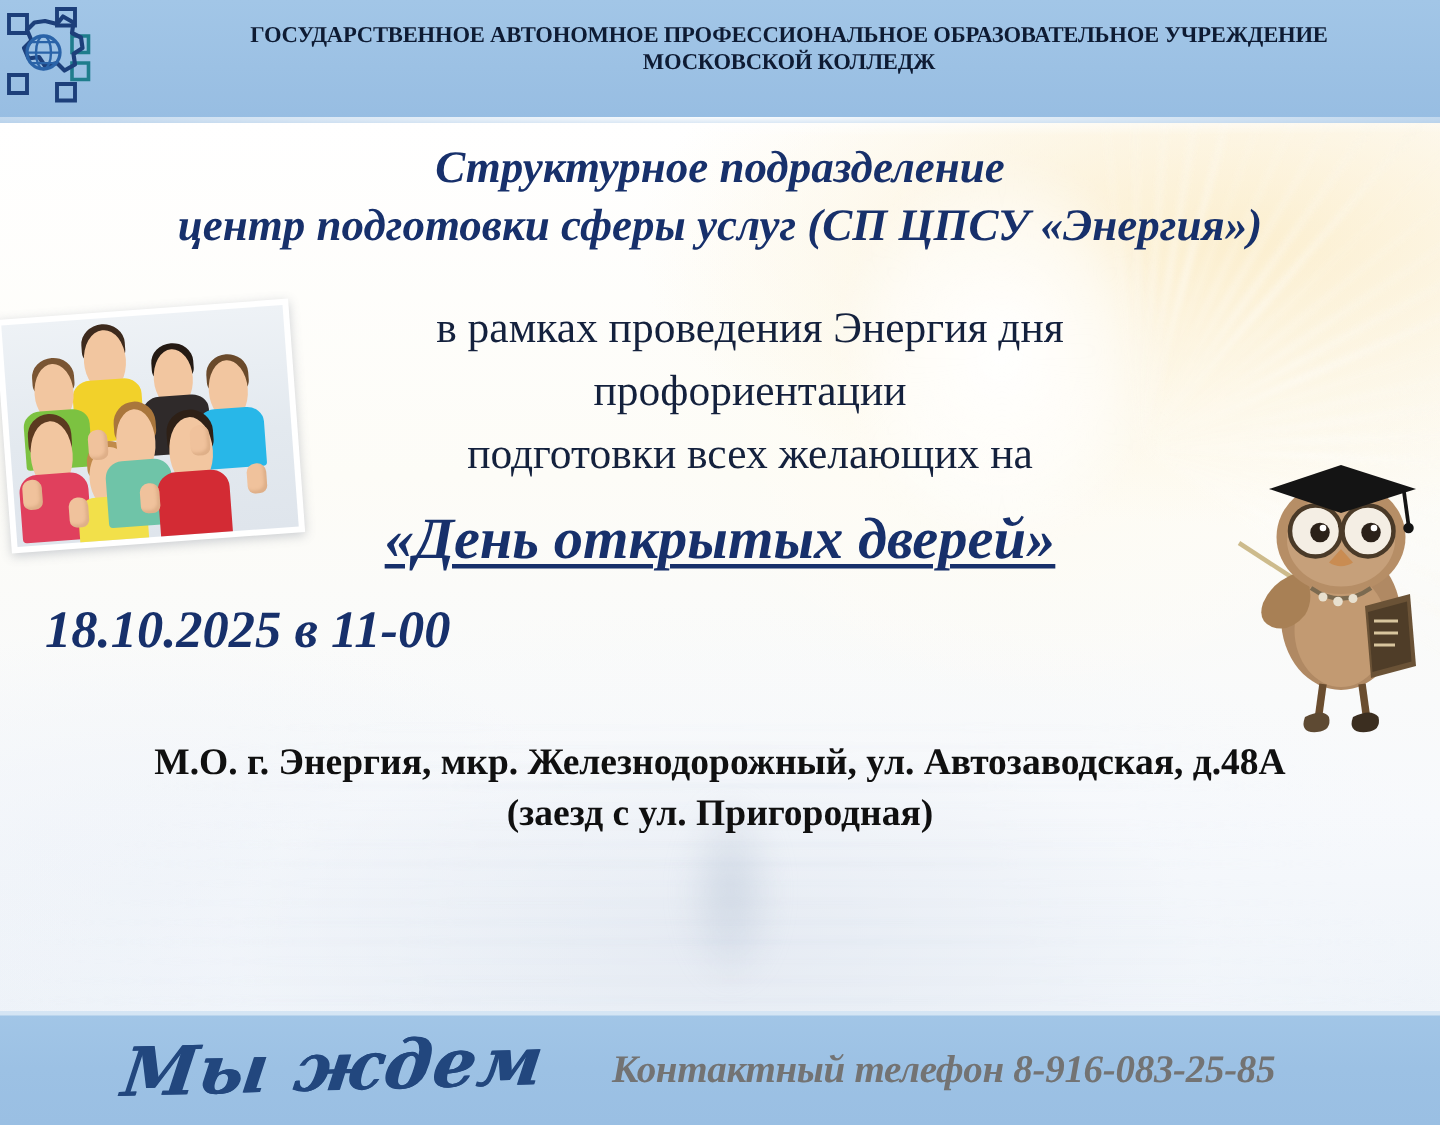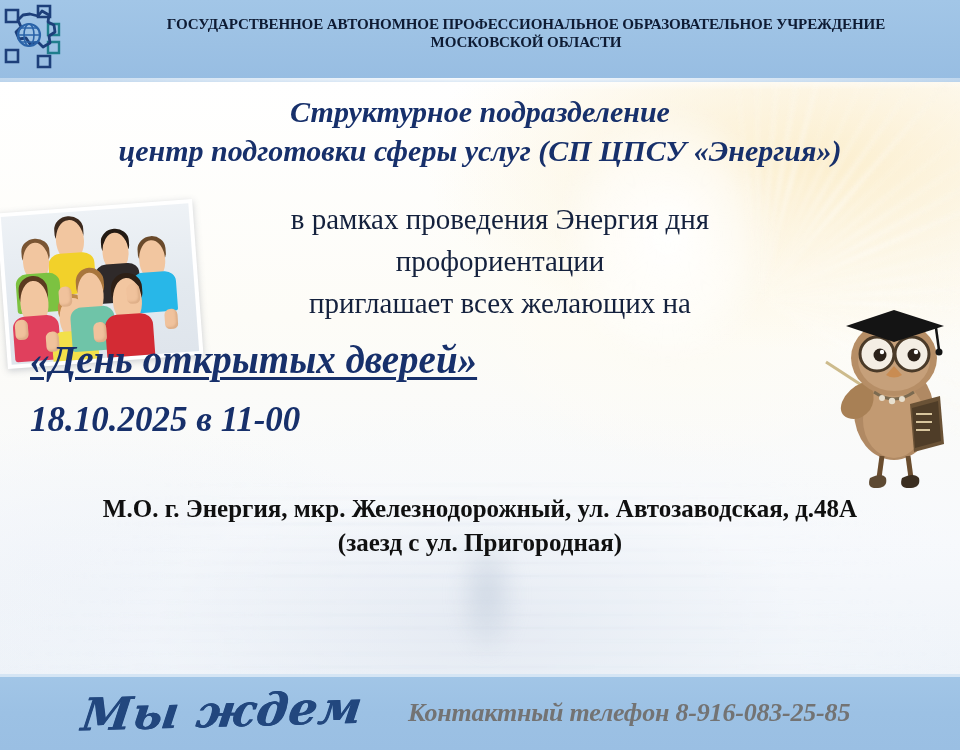--- a/index.html
+++ b/index.html
@@ -207,20 +207,21 @@
     font-family: "Liberation Serif", "DejaVu Serif", serif;
     font-weight: normal;
     font-size: 29px;
     line-height: 42px;
   }
 
   .event-name {
     position: absolute;
     left: 30px; top: 337px;
     width: 900px;
+    text-align: center;
     color: #17306b;
     font-family: "Liberation Serif", "DejaVu Serif", serif;
     font-weight: bold;
     font-style: italic;
     font-size: 39px;
     line-height: 46px;
     text-decoration: underline;
     text-underline-offset: 4px;
     text-decoration-thickness: 3px;
   }
@@ -312,21 +313,21 @@
       <path d="M44 38 h11 v11 h-11 z"></path>
     </g>
     <path d="M26 10 l8 2 4 -5 7 4 -1 7 6 3 1 7 -6 4 1 7 -7 4 -5 -5 -8 2 -4 -6 -7 1 -3 -7 5 -5 -3 -7 5 -5 z" fill="none" stroke="#1d3f7a" stroke-width="2.8" stroke-linejoin="round"></path>
     <circle cx="25" cy="31" r="11" fill="none" stroke="#2a63a8" stroke-width="2.2"></circle>
     <ellipse cx="25" cy="31" rx="5" ry="11" fill="none" stroke="#2a63a8" stroke-width="1.6"></ellipse>
     <path d="M14 31 h22 M17 24 h16 M17 38 h16" stroke="#2a63a8" stroke-width="1.5" fill="none"></path>
   </svg>
 
   <div class="header-text">
     <div class="header-line-1">ГОСУДАРСТВЕННОЕ АВТОНОМНОЕ ПРОФЕССИОНАЛЬНОЕ ОБРАЗОВАТЕЛЬНОЕ УЧРЕЖДЕНИЕ</div>
-    <div class="header-line-2">МОСКОВСКОЙ ОБЛАСТИ</div>
+    <div class="header-line-2">МОСКОВСКОЙ КОЛЛЕДЖ</div>
   </div>
 
   <div class="stage">
     <div class="bg-book"></div>
 
     <div class="glow-center"></div>
 
     <div class="page-fan" id="fanR">
         <span style="transform: rotate(-96deg); opacity: 0.25;"></span>
         <span style="transform: rotate(-90.8deg); opacity: 0.38;"></span>
@@ -475,21 +476,21 @@
   <div class="content">
 
     <div class="title-block">
       <div>Структурное подразделение</div>
       <div class="title-line-2">центр подготовки сферы услуг (СП ЦПСУ «Энергия»)</div>
     </div>
 
     <div class="body-block">
       <div>в рамках проведения Энергия дня</div>
       <div>профориентации</div>
-      <div>приглашает всех желающих на</div>
+      <div>подготовки всех желающих на</div>
     </div>
 
     <div class="event-name">«День открытых дверей»</div>
 
     <div class="event-date">18.10.2025 в 11-00</div>
 
     <div class="address-block">
       <div>М.О. г. Энергия, мкр. Железнодорожный, ул. Автозаводская, д.48А</div>
       <div>(заезд с ул. Пригородная)</div>
     </div>

